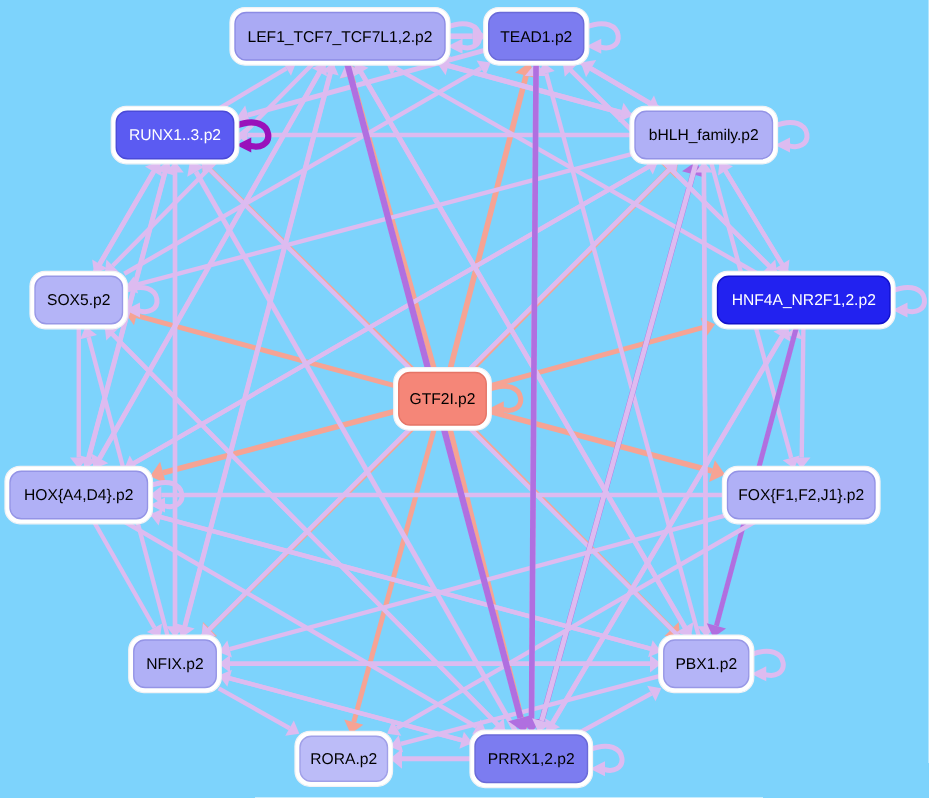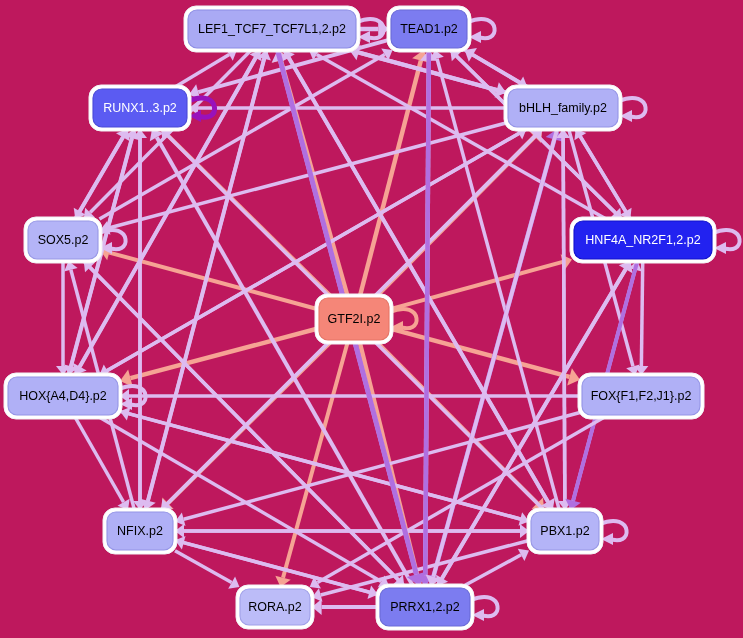--- a/index.html
+++ b/index.html
@@ -7,21 +7,21 @@
     padding: 0;
     background: #ffffff;
   }
   body {
     font-family: "Liberation Sans", sans-serif;
   }
   #graph-canvas {
     position: relative;
     width: 743px;
     height: 638px;
-    background: #be185d;
+    background: #7dd3fc;
     overflow: hidden;
   }
   #graph-svg {
     position: absolute;
     left: 0;
     top: 0;
     width: 743px;
     height: 638px;
   }
   .node-label {

